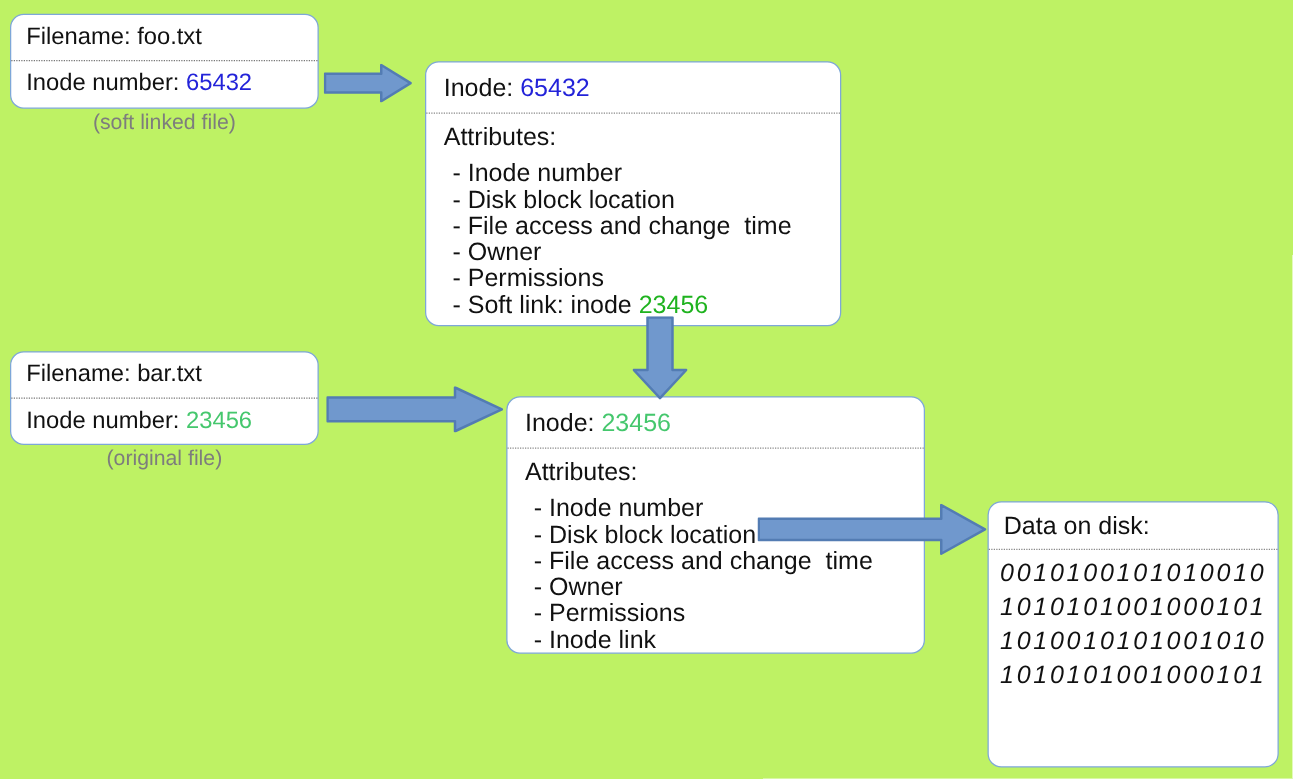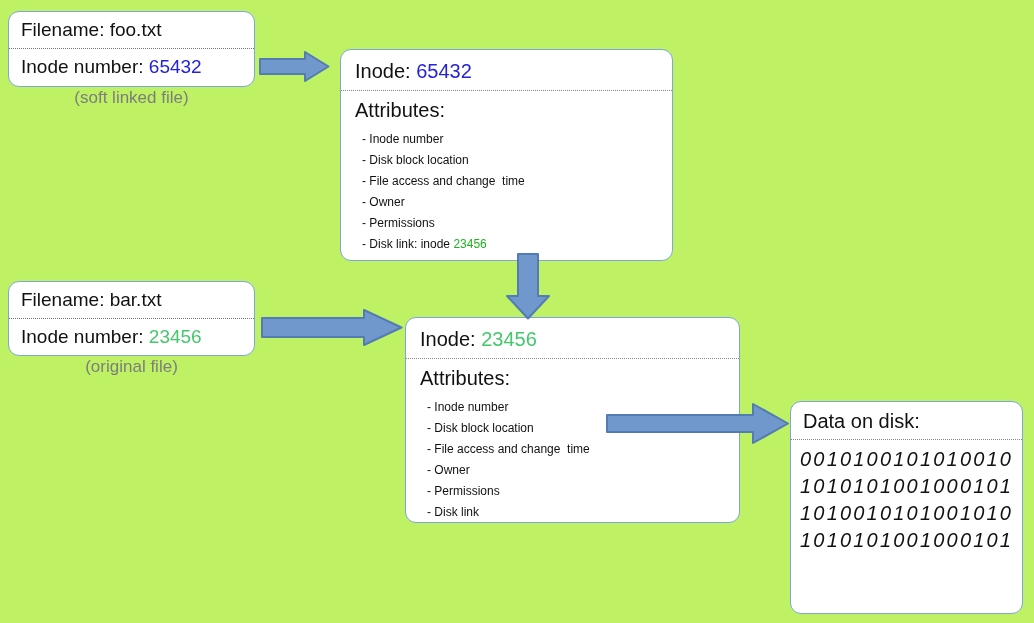--- a/index.html
+++ b/index.html
@@ -50,21 +50,21 @@
   .attr-heading {
     font-size: 20px;
     padding: 8px 14px 2px 14px;
   }
   ul.attr-list {
     list-style: none;
     margin-top: 5px;
     padding-left: 21px;
   }
   ul.attr-list li {
-    font-size: 12px;
+    font-size: 20px;
     line-height: 21px;
     white-space: pre-wrap;
   }
   
   .disk-title {
     font-size: 20px;
     padding: 8px 12px 6px 12px;
     border-bottom: 1px dotted #888;
     white-space: pre;
   }
@@ -102,21 +102,21 @@
 
   <div class="box" style="left:340px; top:49px; width:333px; height:212px;">
     <div class="inode-title"><span>Inode: </span><span class="num-blue">65432</span></div>
     <div class="attr-heading">Attributes:</div>
     <ul class="attr-list">
       <li>- Inode number</li>
       <li>- Disk block location</li>
       <li>- File access and change  time</li>
       <li>- Owner</li>
       <li>- Permissions</li>
-      <li><span>- Disk link: inode </span><span class="num-green-small">23456</span></li>
+      <li><span>- Soft link: inode </span><span class="num-green-small">23456</span></li>
     </ul>
   </div>
 
   <svg class="arrow" style="left:506px; top:253px;" width="44" height="67">
     <polygon points="12,1 12,43 1,43 22,65.5 43,43 32,43 32,1"></polygon>
   </svg>
 
   <div class="box file-box" style="left:8px; top:281px; width:247px; height:75px;">
     <div class="row">Filename: bar.txt</div>
     <div class="row"><span>Inode number: </span><span class="num-green-big">23456</span></div>
@@ -129,21 +129,21 @@
 
   <div class="box" style="left:405px; top:317px; width:335px; height:206px;">
     <div class="inode-title"><span>Inode: </span><span class="num-green-big">23456</span></div>
     <div class="attr-heading">Attributes:</div>
     <ul class="attr-list">
       <li>- Inode number</li>
       <li>- Disk block location</li>
       <li>- File access and change  time</li>
       <li>- Owner</li>
       <li>- Permissions</li>
-      <li>- Disk link</li>
+      <li>- Inode link</li>
     </ul>
   </div>
 
   <svg class="arrow" style="left:606px; top:403px;" width="184" height="41">
     <polygon points="1,12 147,12 147,1 182,20.5 147,40 147,29 1,29"></polygon>
   </svg>
 
   <div class="box" style="left:790px; top:401px; width:233px; height:213px;">
     <div class="disk-title">Data on disk:</div>
     <div class="binary-lines">

